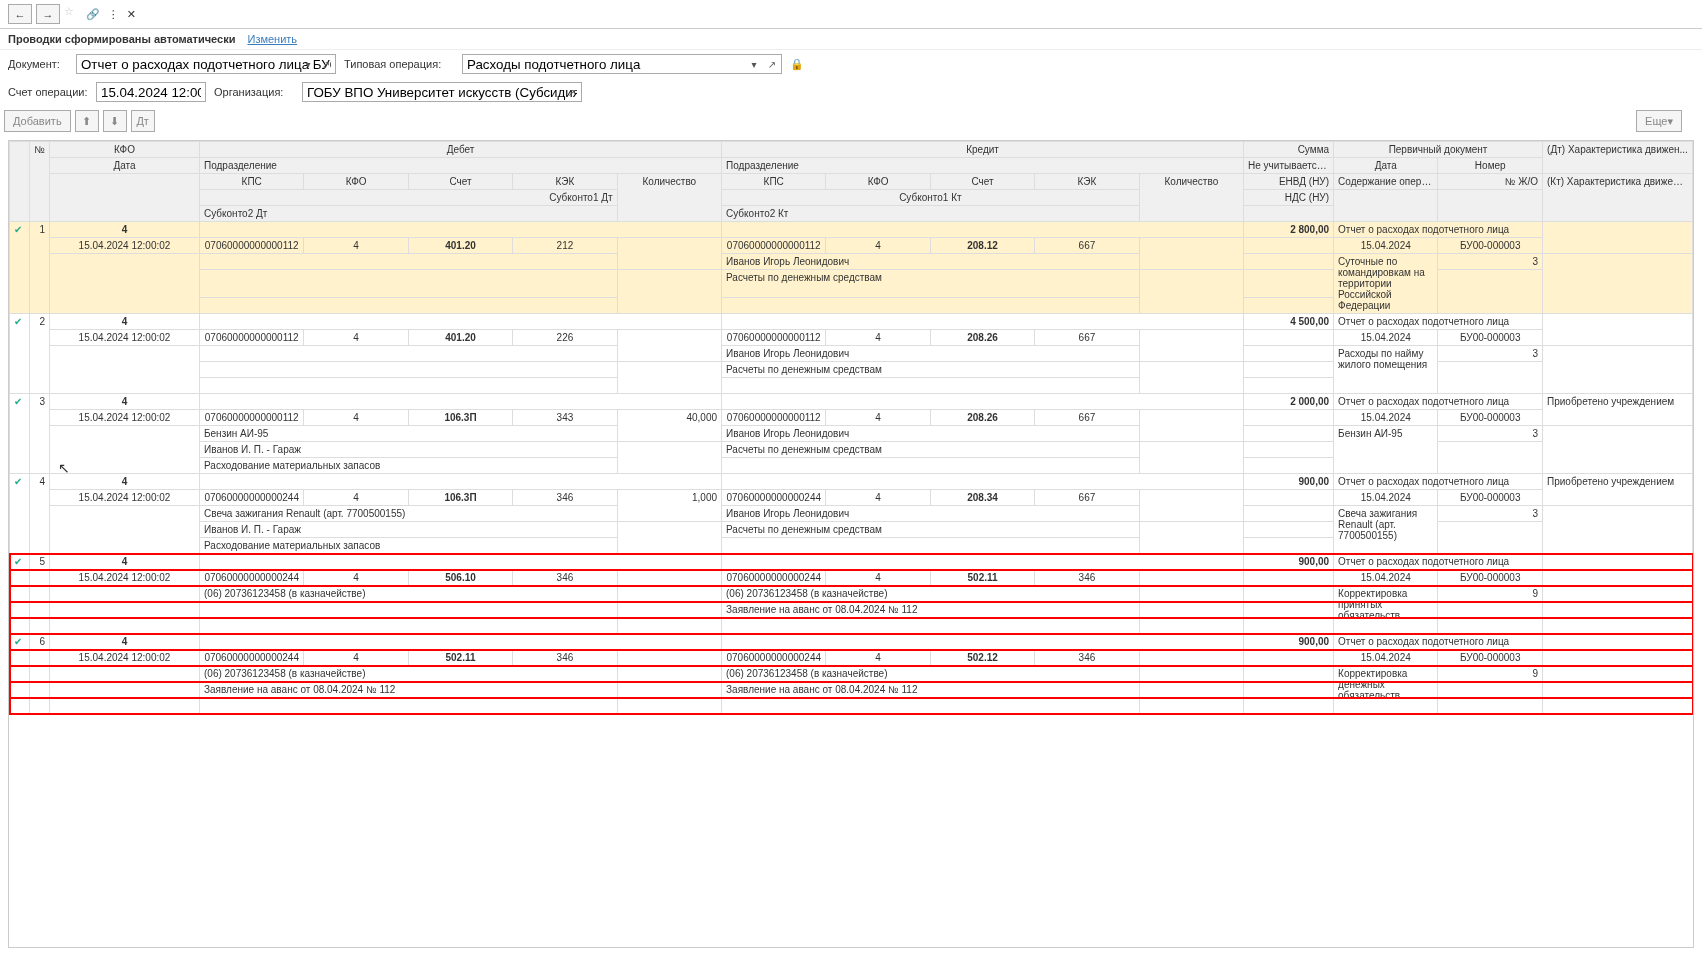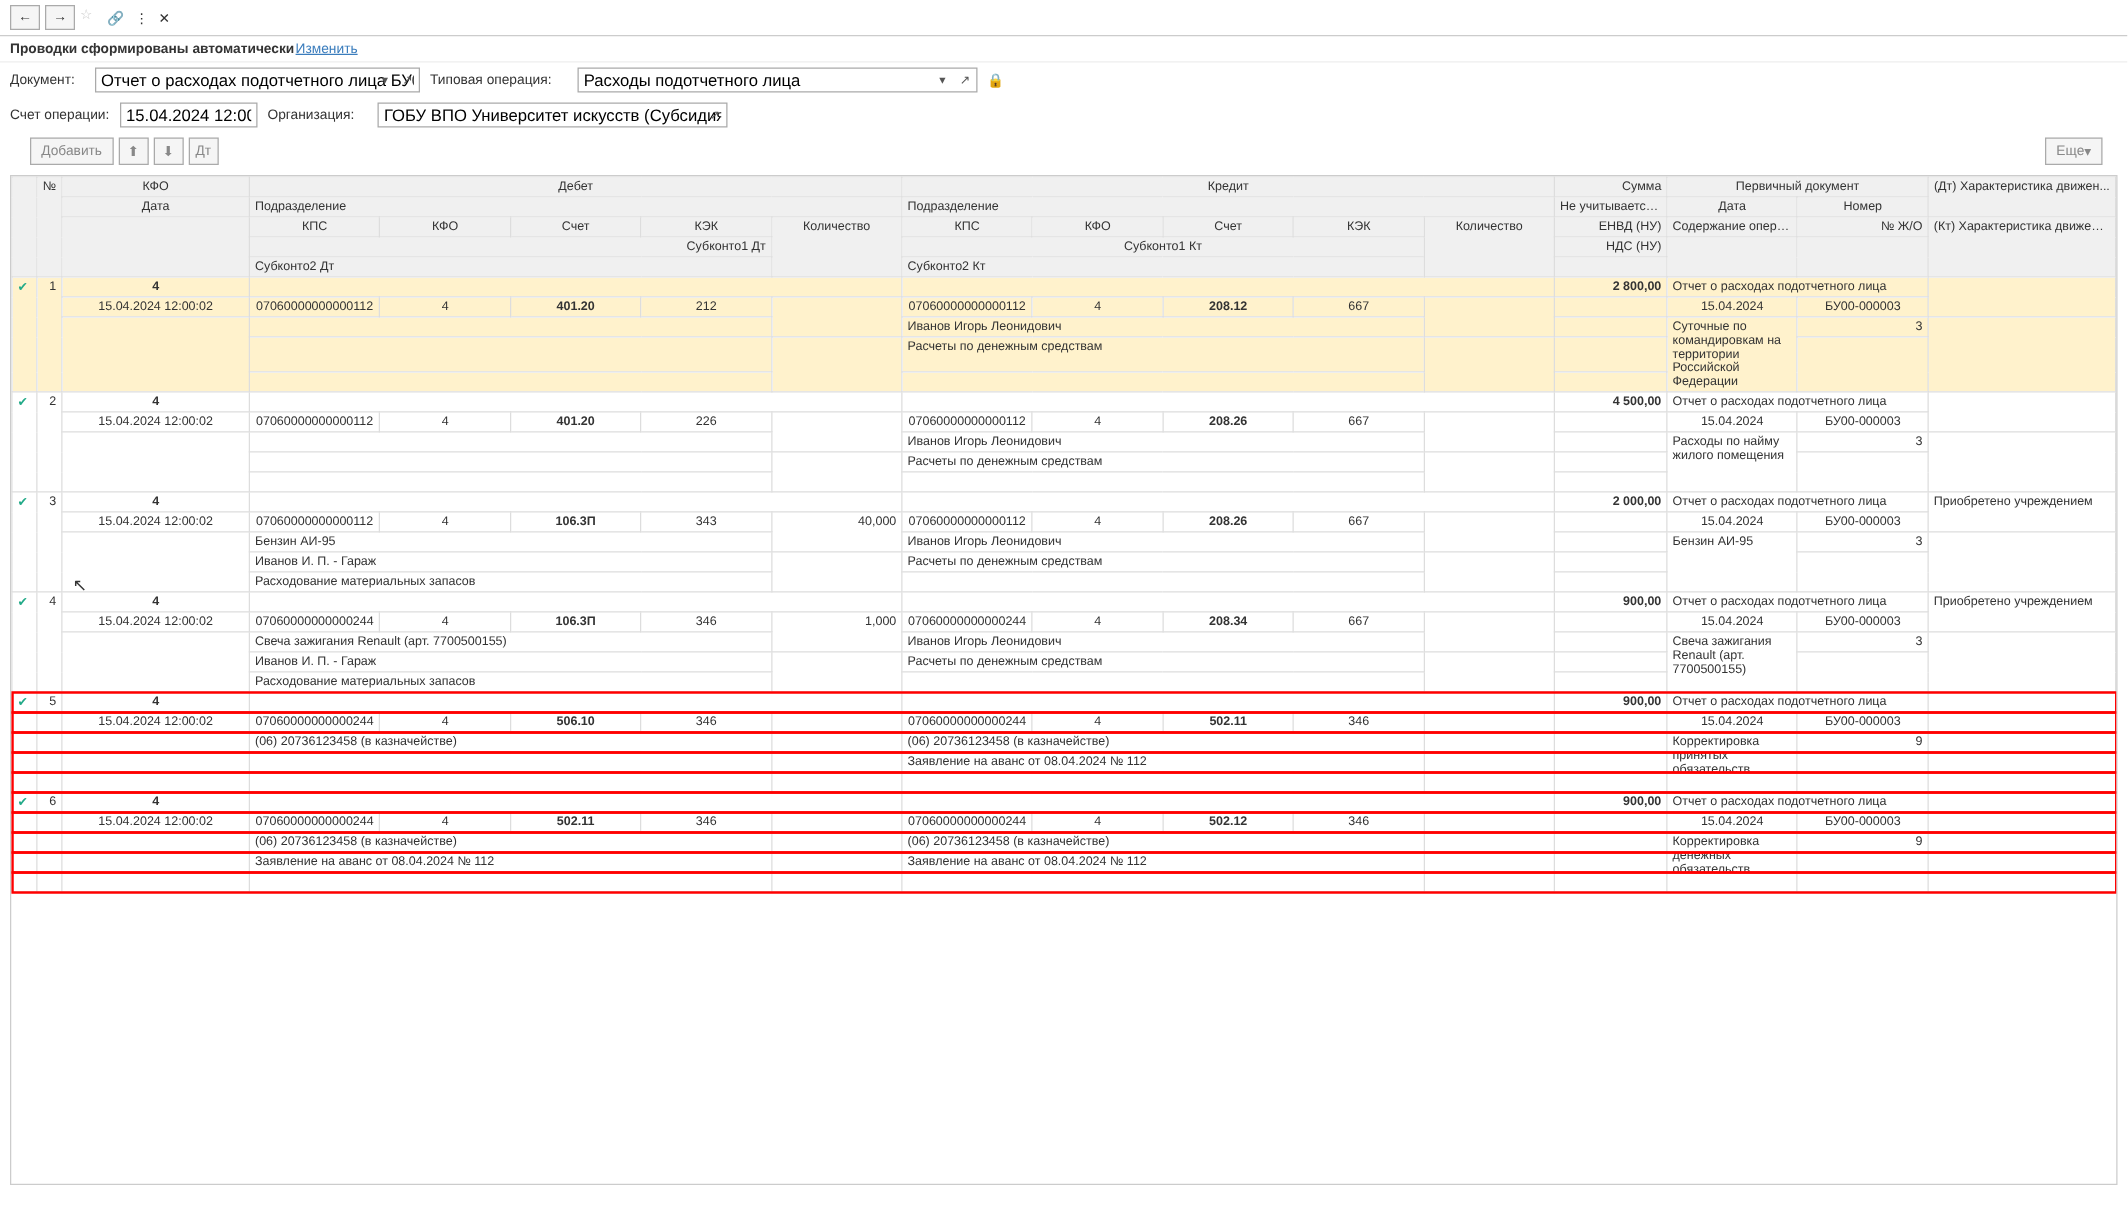--- a/index.html
+++ b/index.html
@@ -2,30 +2,30 @@
 <html><head>
 <meta charset="utf-8">
 <style>
 * { box-sizing: border-box; margin: 0; padding: 0; font-family: Arial, sans-serif; }
 body { font-size: 11px; background: #fff; color: #333; }
 .top-nav { display: flex; align-items: center; padding: 4px 8px; border-bottom: 1px solid #ccc; gap: 4px; }
 .nav-btn { width: 24px; height: 20px; border: 1px solid #aaa; background: #f5f5f5; display: flex; align-items: center; justify-content: center; cursor: pointer; }
 .star-icon { width: 18px; height: 18px; color: #ccc; }
 .page-title { font-size: 16px; margin-left: 8px; flex: 1; }
 .top-right { display: flex; gap: 8px; align-items: center; }
-.status-row { padding: 4px 8px; display: flex; align-items: center; gap: 1px; border-bottom: 1px solid #eee; }
+.status-row { padding: 4px 8px; display: flex; align-items: center; gap: 12px; border-bottom: 1px solid #eee; }
 .status-label { font-weight: bold; }
 .link { color: #3b7dbd; text-decoration: underline; cursor: pointer; }
 .form-row { padding: 4px 8px; display: flex; align-items: center; gap: 8px; }
 .form-label { min-width: 60px; }
 .input-field { border: 1px solid #aaa; height: 20px; padding: 0 4px; background: #fff; }
 .input-wrapper { position: relative; display: inline-flex; }
 .input-suffix { position: absolute; right: 2px; top: 2px; display: flex; gap: 2px; }
 .icon-btn { width: 16px; height: 16px; display: flex; align-items: center; justify-content: center; cursor: pointer; font-size: 10px; color: #555; }
-.toolbar { padding: 4px 24px; display: flex; align-items: center; gap: 4px; position: relative; }
+.toolbar { padding: 4px 4px; display: flex; align-items: center; gap: 4px; position: relative; }
 .btn { border: 1px solid #aaa; background: #f5f5f5; height: 22px; padding: 0 8px; display: flex; align-items: center; cursor: pointer; color: #888; }
 .btn-sm { width: 24px; padding: 0; justify-content: center; }
 .more-btn { position: absolute; right: 20px; }
 .table-wrap { border: 1px solid #ccc; margin: 4px 8px; overflow: auto; height: calc(100vh - 170px); }
 table { border-collapse: collapse; width: 100%; table-layout: fixed; }
 th, td { border: 1px solid #ddd; padding: 2px 4px; font-size: 10px; text-align: left; vertical-align: top; height: 16px; overflow: hidden; white-space: nowrap; text-overflow: ellipsis; }
 th { background: #f0f0f0; font-weight: normal; text-align: center; }
 .col-check { width: 20px; }
 .col-num { width: 20px; }
 .col-kfo { width: 150px; }

